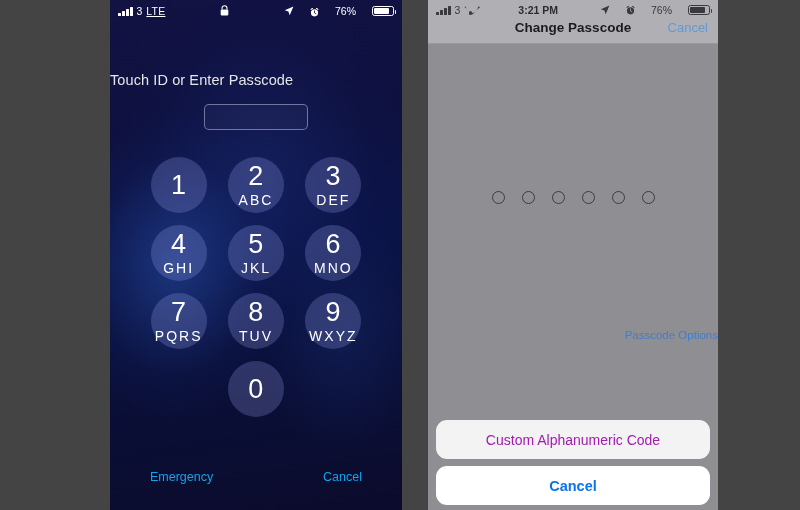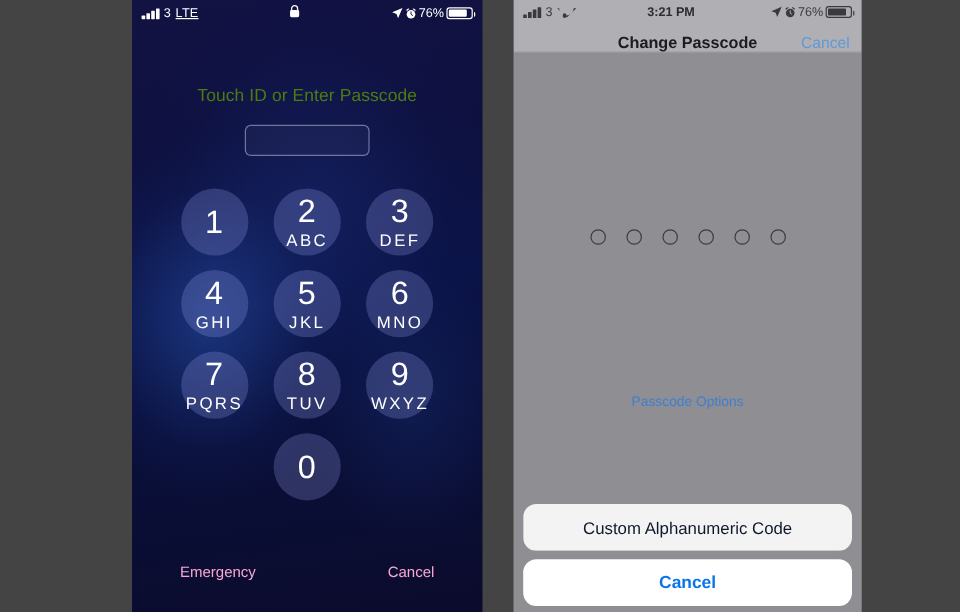--- a/index.html
+++ b/index.html
@@ -27,37 +27,37 @@
   }
 
   
   .statusbar-l {
     position: absolute; top: 0; left: 0; right: 0; height: 22px;
     display: flex; align-items: center; color: #fff;
     font-size: 10.5px; padding: 0 8px; z-index: 5;
   }
   .sb-left { display: flex; align-items: center; gap: 4px; }
   .sb-mid  { flex: 1; display: flex; justify-content: center; align-items: center; }
-  .sb-right{ display: flex; align-items: center; gap: 2px; }
+  .sb-right{ display: flex; align-items: center; gap: 16px; }
 
   .bars { display: flex; align-items: flex-end; gap: 1.5px; height: 9px; }
   .bars i { width: 2.5px; background: #fff; border-radius: 0.5px; display: block; }
   .bars i:nth-child(1){ height: 3px; } .bars i:nth-child(2){ height: 5px; }
   .bars i:nth-child(3){ height: 7px; } .bars i:nth-child(4){ height: 9px; }
   .carrier-num { font-size: 10.5px; letter-spacing: 0; }
   .lte { font-size: 10.5px; letter-spacing: 0.2px; text-decoration: underline; }
 
   .batt { width: 22px; height: 10px; border: 1px solid #fff; border-radius: 2.5px; position: relative; }
   .batt::after { content:""; position:absolute; right:-3px; top:3px; width:1.5px; height:4px; background:#fff; border-radius:0 1px 1px 0;}
   .batt span { position:absolute; left:1px; top:1px; bottom:1px; width:75%; background:#fff; border-radius:1px; display:block;}
   .pct { font-size: 10.5px; }
 
   .touchid-title {
     position: absolute; top: 72px; left: 0; right: 0;
-    text-align: center; color: #4d7c0f;
+    text-align: left; color: #e5e5e5;
     font-size: 14.5px; letter-spacing: 0.1px;
   }
   .pass-field {
     position: absolute; top: 104px; left: 50%; transform: translateX(-50%);
     width: 104px; height: 26px;
     border: 1px solid rgba(200,205,235,0.5); border-radius: 5px;
     background: rgba(255,255,255,0.035);
   }
 
   .keypad {
@@ -73,21 +73,21 @@
     display: flex; flex-direction: column; align-items: center; justify-content: center;
     color: #fff; line-height: 1;
   }
   .key .digit { font-size: 27px; font-weight: 300; letter-spacing: 0.5px; }
   .key .letters { font-size: 14px; letter-spacing: 2px; margin-top: 3px; font-weight: 500; }
   .key.no-letters .digit { margin-top: 0; }
 
   .bottom-actions {
     position: absolute; bottom: 26px; left: 0; right: 0;
     display: flex; justify-content: space-between; padding: 0 40px;
-    color: #f9a8d4; font-size: 12.5px;
+    color: #0ea5e9; font-size: 12.5px;
   }
 
   
   .rp-statusbar {
     position: absolute; top: 0; left: 0; right: 0; height: 20px;
     display: flex; align-items: center; padding: 0 8px;
     color: #3a3a3c; font-size: 10px; background: #b0b0b4; z-index: 6;
   }
   .rp-statusbar .bars i { background: #3a3a3c; }
   .rp-statusbar .batt { border-color: #3a3a3c; }
@@ -101,53 +101,53 @@
     border: 2.2px solid #3a3a3c; border-radius: 50%;
     clip-path: polygon(50% 100%, 0 52%, 100% 52%);
   }
   .wifi::after{
     content:""; position:absolute; left:4.4px; bottom:0; width:3.2px; height:3.2px;
     background:#3a3a3c; border-radius:50%;
   }
 
   .navbar {
     position: absolute; top: 20px; left: 0; right: 0; height: 24px;
-    background: #b0b0b4; display: flex; align-items: flex-end;
+    background: #b0b0b4; display: flex; align-items: flex-start;
     justify-content: center; z-index: 5;
     border-bottom: 0.5px solid rgba(0,0,0,0.12);
   }
   .nav-title { font-size: 13.5px; font-weight: bold; color: #1c1c1e; }
   .nav-cancel { position: absolute; right: 10px; font-size: 13px; color: #5f9ad6; }
 
   .rp-body { position: absolute; top: 44px; left: 0; right: 0; bottom: 0; background: #8e8e93; }
 
   .enter-label {
     position: absolute; top: 119px; left: 0; right: 0; text-align: center;
     font-size: 12.5px; color: #1c1c1e;
   }
   .dots {
     position: absolute; top: 147px; left: 0; right: 0;
     display: flex; justify-content: center; gap: 17px;
   }
   .dot { width: 13px; height: 13px; border-radius: 50%; border: 1.3px solid #3c3c3e; background: transparent; }
 
   .passcode-options {
-    position: absolute; top: 285px; left: 0; right: 0; text-align: center;
+    position: absolute; top: 285px; left: 0; right: 0; text-align: right;
     font-size: 11.5px; color: #3f7fd0;
   }
 
   
   .sheet { position: absolute; left: 8px; right: 8px; bottom: 5px; z-index: 9; }
   .sheet-group {
     background: #f3f3f4; border-radius: 11px; overflow: hidden;
     margin-bottom: 7px;
   }
   .sheet-item {
     height: 39px; display: flex; align-items: center; justify-content: center;
-    font-size: 14px; color: #0f172a; border-bottom: 0.5px solid #d2d2d5;
+    font-size: 14px; color: #a21caf; border-bottom: 0.5px solid #d2d2d5;
     background: #f3f3f4;
   }
   .sheet-item:last-child { border-bottom: none; }
   .sheet-cancel {
     height: 39px; display: flex; align-items: center; justify-content: center;
     font-size: 14.5px; font-weight: bold; color: #0a74e8;
     background: #ffffff; border-radius: 11px;
   }
 
   

